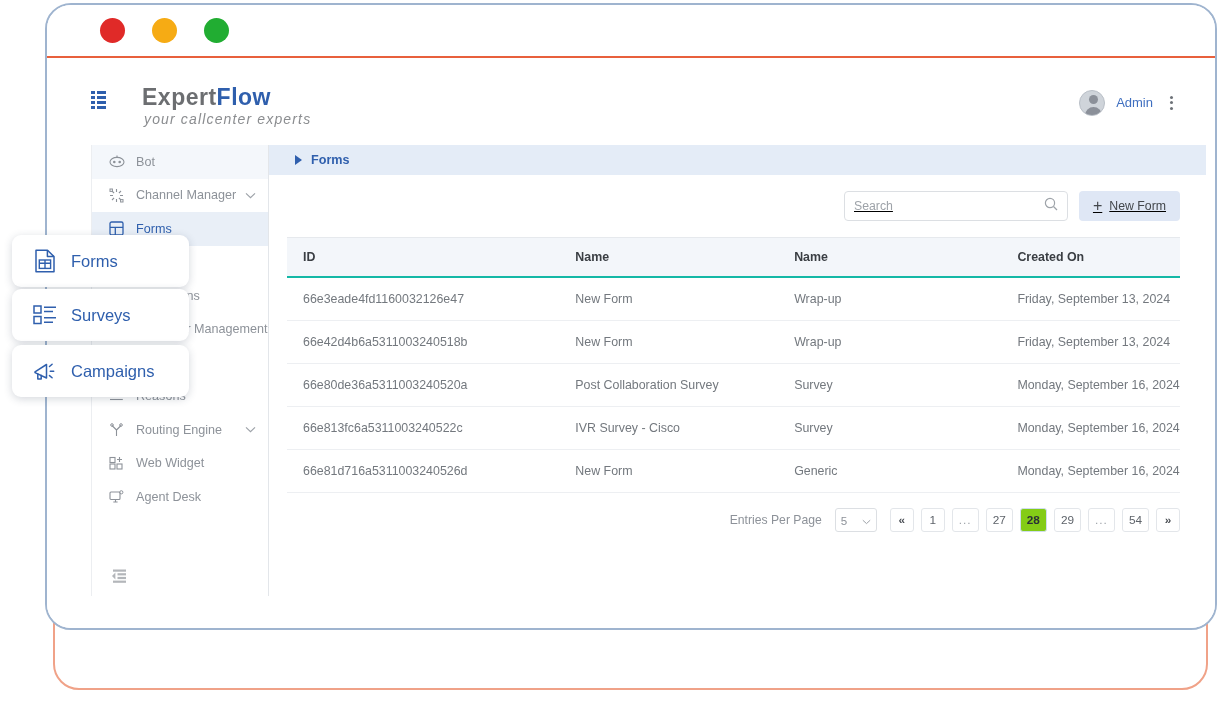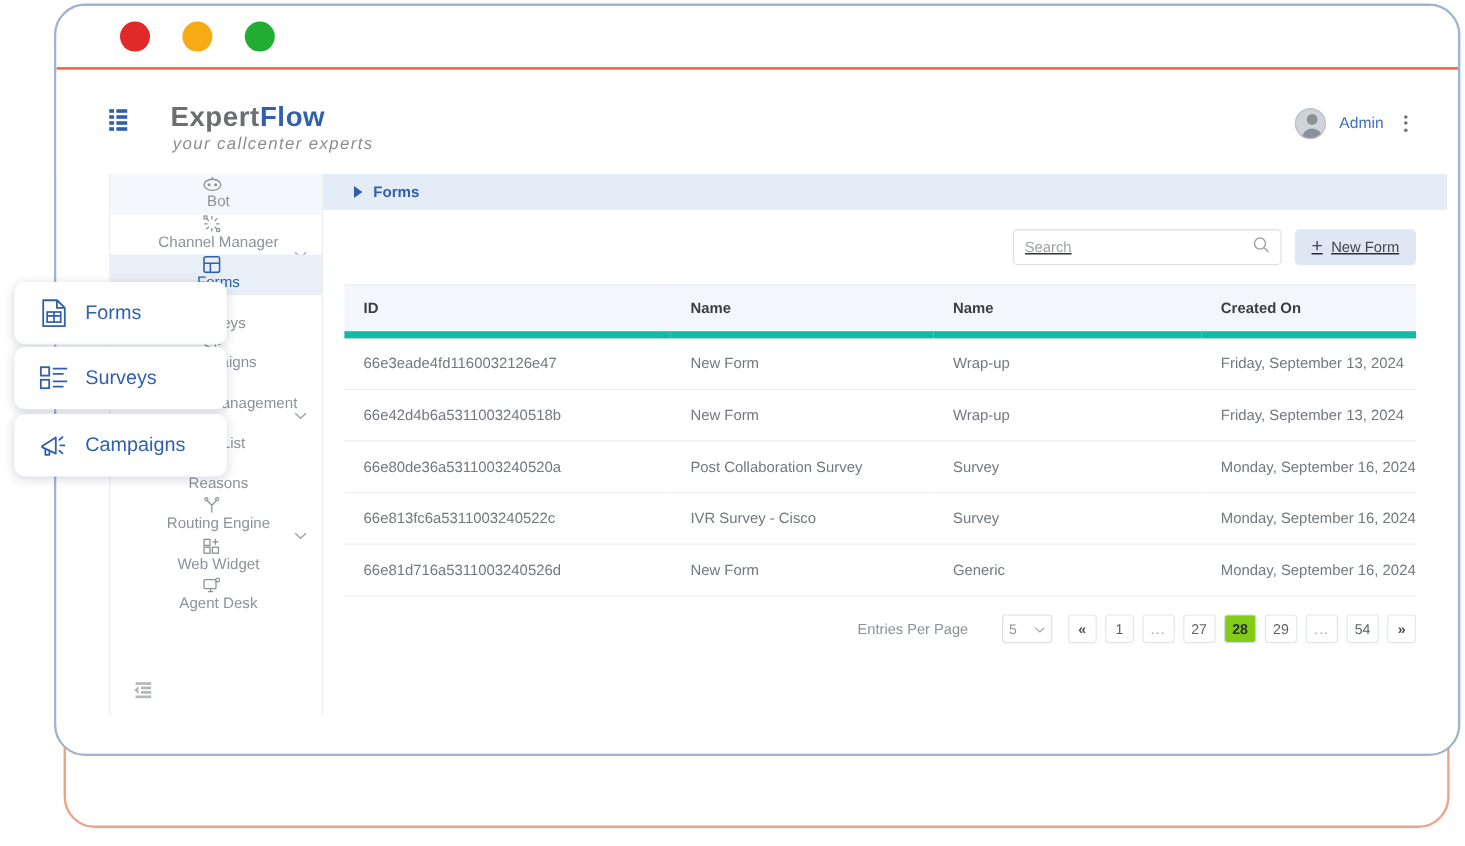--- a/index.html
+++ b/index.html
@@ -122,21 +122,20 @@
     border-right: 1px solid #e3e6ea;
     border-left: 1px solid #eceef1;
   }
   .nav-item {
     height: 33.5px;
     display: flex; align-items: center;
     padding-left: 16px; padding-right: 12px;
     font-size: 12.6px; color: #8d9299;
     cursor: pointer;
     position: relative;
-    flex-direction: column;
   }
   .nav-item.active { background: #e9eff7; color: #2f5fad; }
   .nav-item.shaded { background: #f4f7fb; }
   .nav-ico {
     width: 17px; height: 16px;
     margin-right: 11px;
     display: flex; align-items: center; justify-content: center;
     flex: none;
   }
   .nav-ico svg { display: block; }
@@ -209,42 +208,42 @@
   .table-wrap { margin: 16px 26px 0 18px; }
   table { width: 100%; border-collapse: collapse; }
   thead th {
     background: #f3f6fa;
     text-align: left;
     font-size: 12.4px;
     font-weight: bold;
     color: #3a3e43;
     padding: 12px 0 12px 16px;
     border-top: 1px solid #e6e9ed;
-    border-bottom: 6px solid #14b8a6;
+    border-bottom: 2px solid #14b8a6;
   }
   tbody td {
     font-size: 12.4px;
     color: #73787e;
     padding: 14px 0 14px 16px;
     border-bottom: 1px solid #edeff2;
     white-space: nowrap;
   }
   .col-id { width: 30.5%; }
   .col-name { width: 24.5%; }
   .col-type { width: 25%; }
   .col-created { width: 20%; }
 
   
   .pagination {
     display: flex; align-items: center; justify-content: flex-end;
     gap: 7px;
     margin: 15px 26px 0 0;
     font-size: 12.2px;
   }
-  .epp-label { color: #8d9299; margin-right: 21px; }
+  .epp-label { color: #8d9299; margin-right: 6px; }
   .epp-select {
     width: 42px; height: 24px;
     border: 1px solid #dcdfe3; border-radius: 3px;
     background: #ffffff;
     display: flex; align-items: center; justify-content: space-between;
     padding: 0 5px;
     color: #8d9299; font-size: 11.6px;
     cursor: pointer;
     margin-right: 6px;
   }

